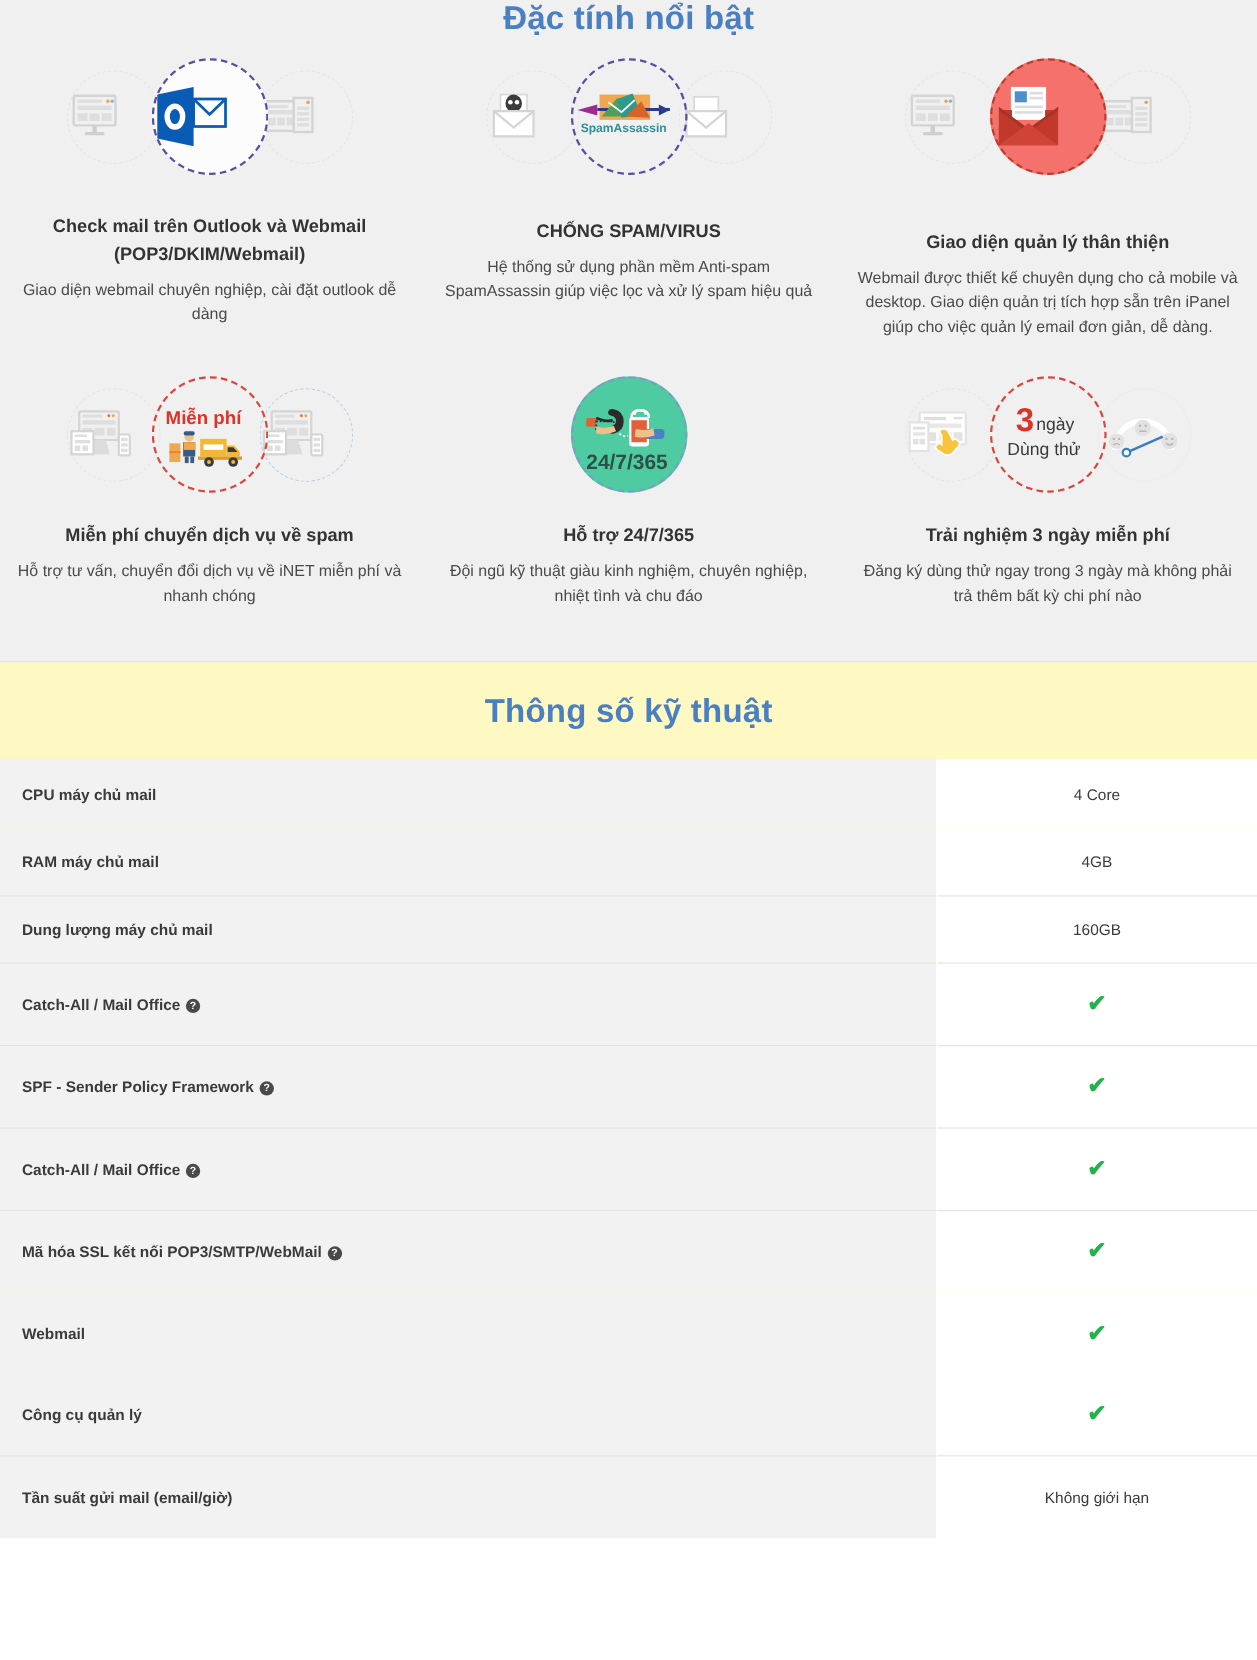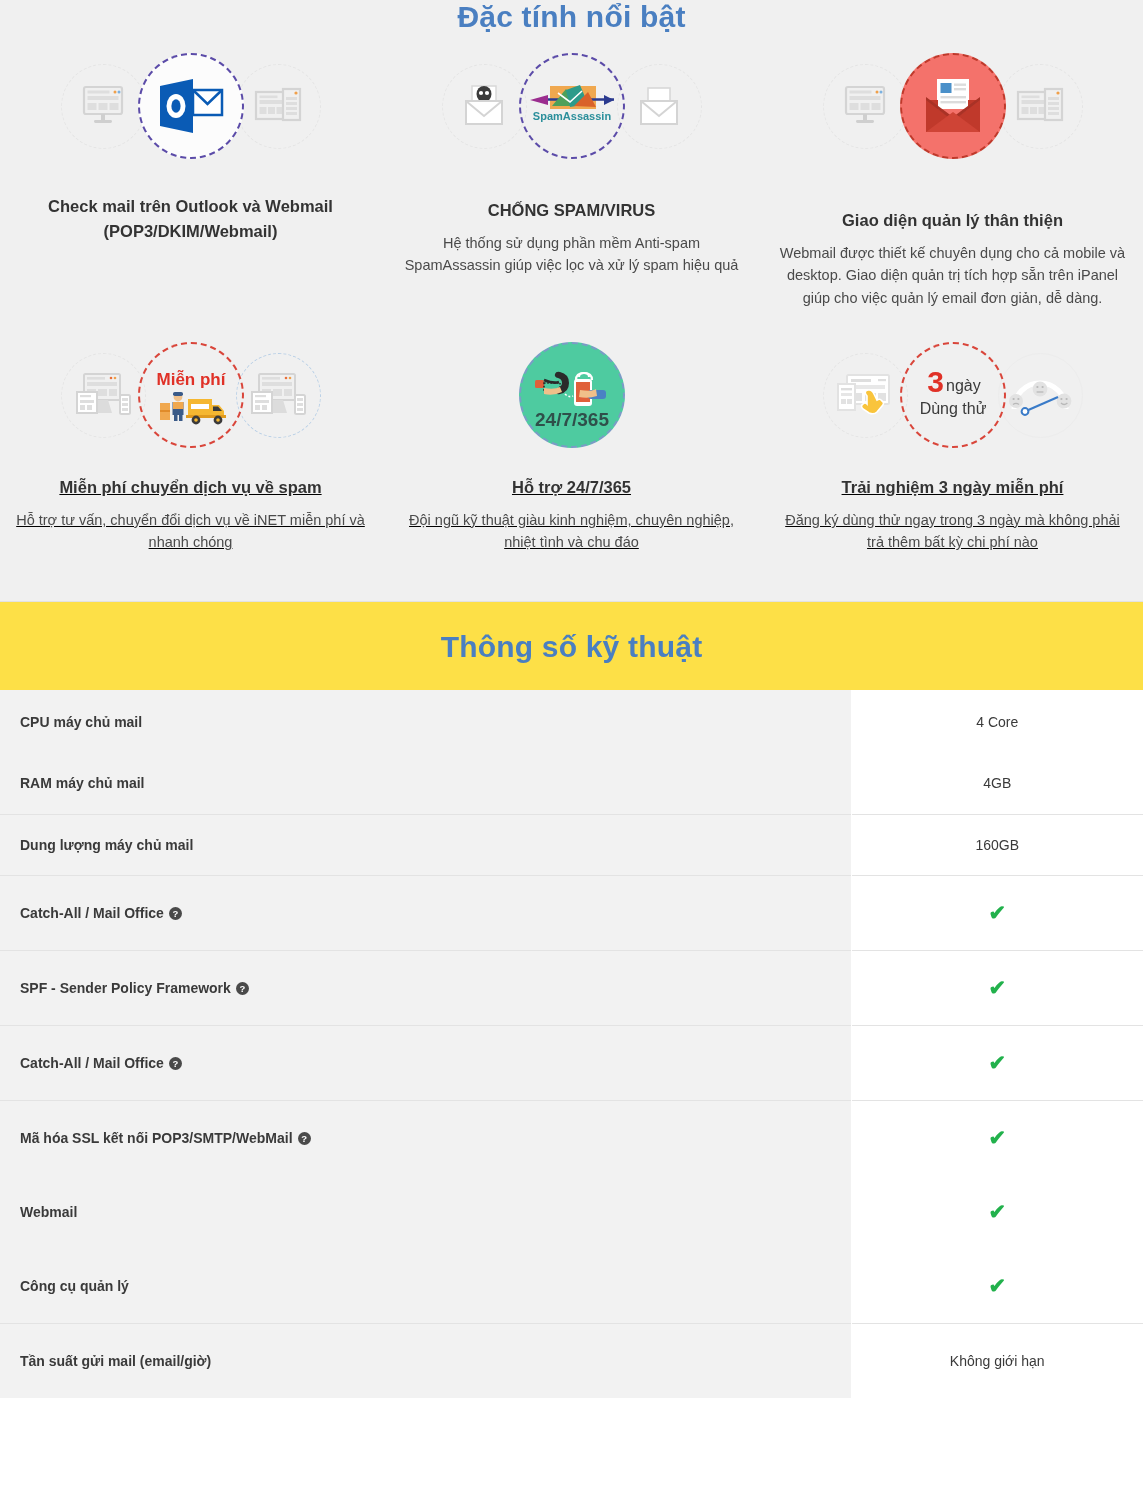--- a/index.html
+++ b/index.html
@@ -35,21 +35,21 @@
     align-items: center;
     justify-content: center;
     position: relative;
   }
 
   
   .circ {
     border-radius: 50%;
     display: flex;
     align-items: center;
-    justify-content: center;
+    justify-content: flex-start;
     position: relative;
     flex: none;
   }
   .side-circ {
     width: 85px; height: 85px;
     border: 1px dashed #e0e0e0;
     background: transparent;
   }
   .main-circ {
     width: 106px; height: 106px;
@@ -79,27 +79,27 @@
     font-size: 14.5px;
     color: #4a4a4a;
     text-align: center;
     line-height: 1.55;
     padding: 0 14px;
   }
   .row2 .feat-title { margin-top: 16px; }
 
   .feature-row { display: flex; width: 1143px; }
   .row1 { margin-top: 8px; }
-  .row2 { margin-top: 22px; text-decoration: underline; }
+  .row2 { margin-top: 22px; }
 
   
   .rowblock { display: flex; flex-direction: column; align-items: center; width: 381px; }
 
   
-  .spec-section { background: #fde047; padding-top: 28px; }
+  .spec-section { background: #fef9c3; padding-top: 28px; }
   .spec-section .section-title { font-size: 30px; padding-bottom: 26px; }
 
   .spec-table {
     width: 1143px;
     border-collapse: collapse;
     table-layout: fixed;
   }
   .spec-table td { vertical-align: middle; }
   .cell-label {
     width: 851px;
@@ -186,20 +186,21 @@
             <rect x="33" y="16" width="11" height="3" fill="#dedede"></rect>
             <rect x="33" y="21" width="11" height="3" fill="#dedede"></rect>
             <rect x="33" y="26" width="11" height="3" fill="#dedede"></rect>
           </svg>
         </div>
       </div>
       <div class="feat-title">
         <span>Check mail trên Outlook và Webmail</span><br>
         <span>(POP3/DKIM/Webmail)</span>
       </div>
+      <div class="feat-desc">Giao diện webmail chuyên nghiệp, cài đặt outlook dễ dàng</div>
     </div>
 
     <div class="rowblock">
       <div class="icon-row">
         <div class="circ side-circ faint">
           <svg class="icon-svg" width="48" height="46" viewBox="0 0 48 46">
             <rect x="12" y="3" width="24" height="18" fill="#ffffff" stroke="#d8d8d8" stroke-width="1.5"></rect>
             <ellipse cx="24" cy="11" rx="7.5" ry="8" fill="#3b3b3b"></ellipse>
             <rect x="19.5" y="16" width="9" height="5" rx="1.5" fill="#3b3b3b"></rect>
             <circle cx="21" cy="10" r="2.1" fill="#ffffff"></circle>

